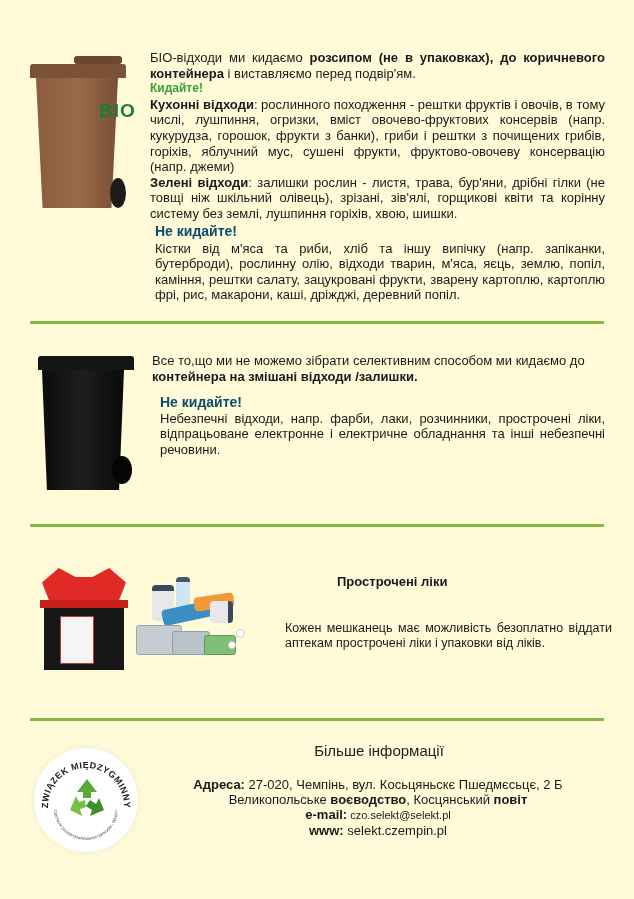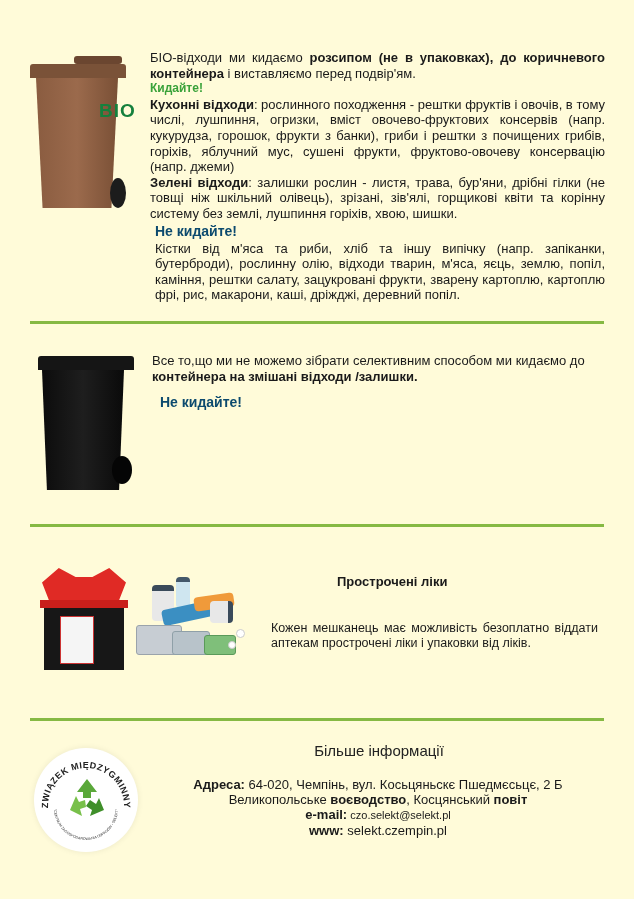--- a/index.html
+++ b/index.html
@@ -80,20 +80,21 @@
   <div class="body"></div>
   <div class="wheel"></div>
 </div>
 
 <div class="abs txt" style="left:152px; top:353px; width:460px; text-align:left;">
   <span>Все то,що ми не можемо зібрати селективним способом ми кидаємо до </span><b>контейнера на змішані відходи /залишки.</b>
 </div>
 
 <div class="abs txt" style="left:160px; top:395px; width:445px;">
   <div class="red">Не кидайте!</div>
+  <div>Небезпечні відходи, напр. фарби, лаки, розчинники, прострочені ліки, відпрацьоване електронне і електричне обладнання та інші небезпечні речовини.</div>
 </div>
 
 <div class="sep" style="top:524px;"></div>
 
 <div class="bin med-bin abs" style="left:32px; top:560px; width:100px; height:115px;">
   <div class="lid"></div>
   <div class="rim"></div>
   <div class="body"></div>
   <div class="sticker"></div>
 </div>
@@ -106,21 +107,21 @@
   <div class="pill-bottle" style="left:78px; top:26px; width:18px; height:22px; background:#e8e8e8; border-right:5px solid #3a4a5a;"></div>
   <div class="blister" style="left:4px; top:50px; width:44px; height:28px; background:#c7cdd3; border:1px solid #9aa3ab;"></div>
   <div class="blister" style="left:40px; top:56px; width:36px; height:22px; background:#b8c3ca; border:1px solid #8fa0a8;"></div>
   <div class="blister" style="left:72px; top:60px; width:30px; height:18px; background:#7fbf7a; border:1px solid #5a9a5a;"></div>
   <div class="pill-bottle" style="left:104px; top:54px; width:7px; height:7px; background:#fff; border-radius:50%; border:1px solid #ccc;"></div>
   <div class="pill-bottle" style="left:96px; top:66px; width:6px; height:6px; background:#fff; border-radius:50%; border:1px solid #ccc;"></div>
 </div>
 
 <div class="abs" style="left:300px; top:574px; font-size:13px; font-weight:bold;margin-left:37px;">Прострочені ліки</div>
 
-<div class="abs txt" style="left:271px; top:621px; width:327px; font-size:12.5px; line-height:15px;">Кожен мешканець має можливість безоплатно віддати аптекам прострочені ліки і упаковки від ліків.</div>
+<div class="abs txt" style="left:285px; top:621px; width:327px; font-size:12.5px; line-height:15px;">Кожен мешканець має можливість безоплатно віддати аптекам прострочені ліки і упаковки від ліків.</div>
 
 <div class="sep" style="top:718px;"></div>
 
 <div class="logo-circle">
   <svg class="logo-arc-top" viewBox="0 0 104 104">
     <defs>
       <path id="arcTop" d="M 14 58 A 38 38 0 0 1 90 58"></path>
       <path id="arcBot" d="M 20 60 A 32 32 0 0 0 84 60"></path>
     </defs>
     <text font-family="Liberation Sans, sans-serif" font-size="9" font-weight="bold" fill="#222" letter-spacing="0.5">
@@ -133,21 +134,21 @@
   <svg class="logo-recycle" viewBox="0 0 46 46">
     <path d="M23 3 L33 16 L27 16 L27 22 L19 22 L19 16 L13 16 Z" fill="#5aa83a"></path>
     <path d="M40 34 L26 40 L28 34 L22 30 L26 24 L32 28 L35 22 Z" fill="#3f8f2a"></path>
     <path d="M6 34 L12 20 L15 26 L21 24 L22 31 L16 33 L18 40 Z" fill="#78c04a"></path>
   </svg>
 </div>
 
 <div class="abs" style="left:0; width:758px; text-align:center; top:742px; font-size:15px; color:#222;">Більше інформації</div>
 
 <div class="abs" style="left:160px; width:436px; text-align:center; top:777px; font-size:13px;">
-  <b>Адреса:</b><span> 64-020, Чемпінь, вул. Косьцяньскє Пшедмєсьцє, 2 Б</span>
+  <b>Адреса:</b><span> 27-020, Чемпінь, вул. Косьцяньскє Пшедмєсьцє, 2 Б</span>
 </div>
 
 <div class="abs" style="left:160px; width:436px; text-align:center; top:792px; font-size:13px;">
   <span>Великопольське </span><b>воєводство</b><span>, Косцянський </span><b>повіт</b>
 </div>
 
 <div class="abs" style="left:160px; width:436px; text-align:center; top:807px; font-size:13px;">
   <b>e-mail:</b><span style="font-size:11px;"> czo.selekt@selekt.pl</span>
 </div>
 

